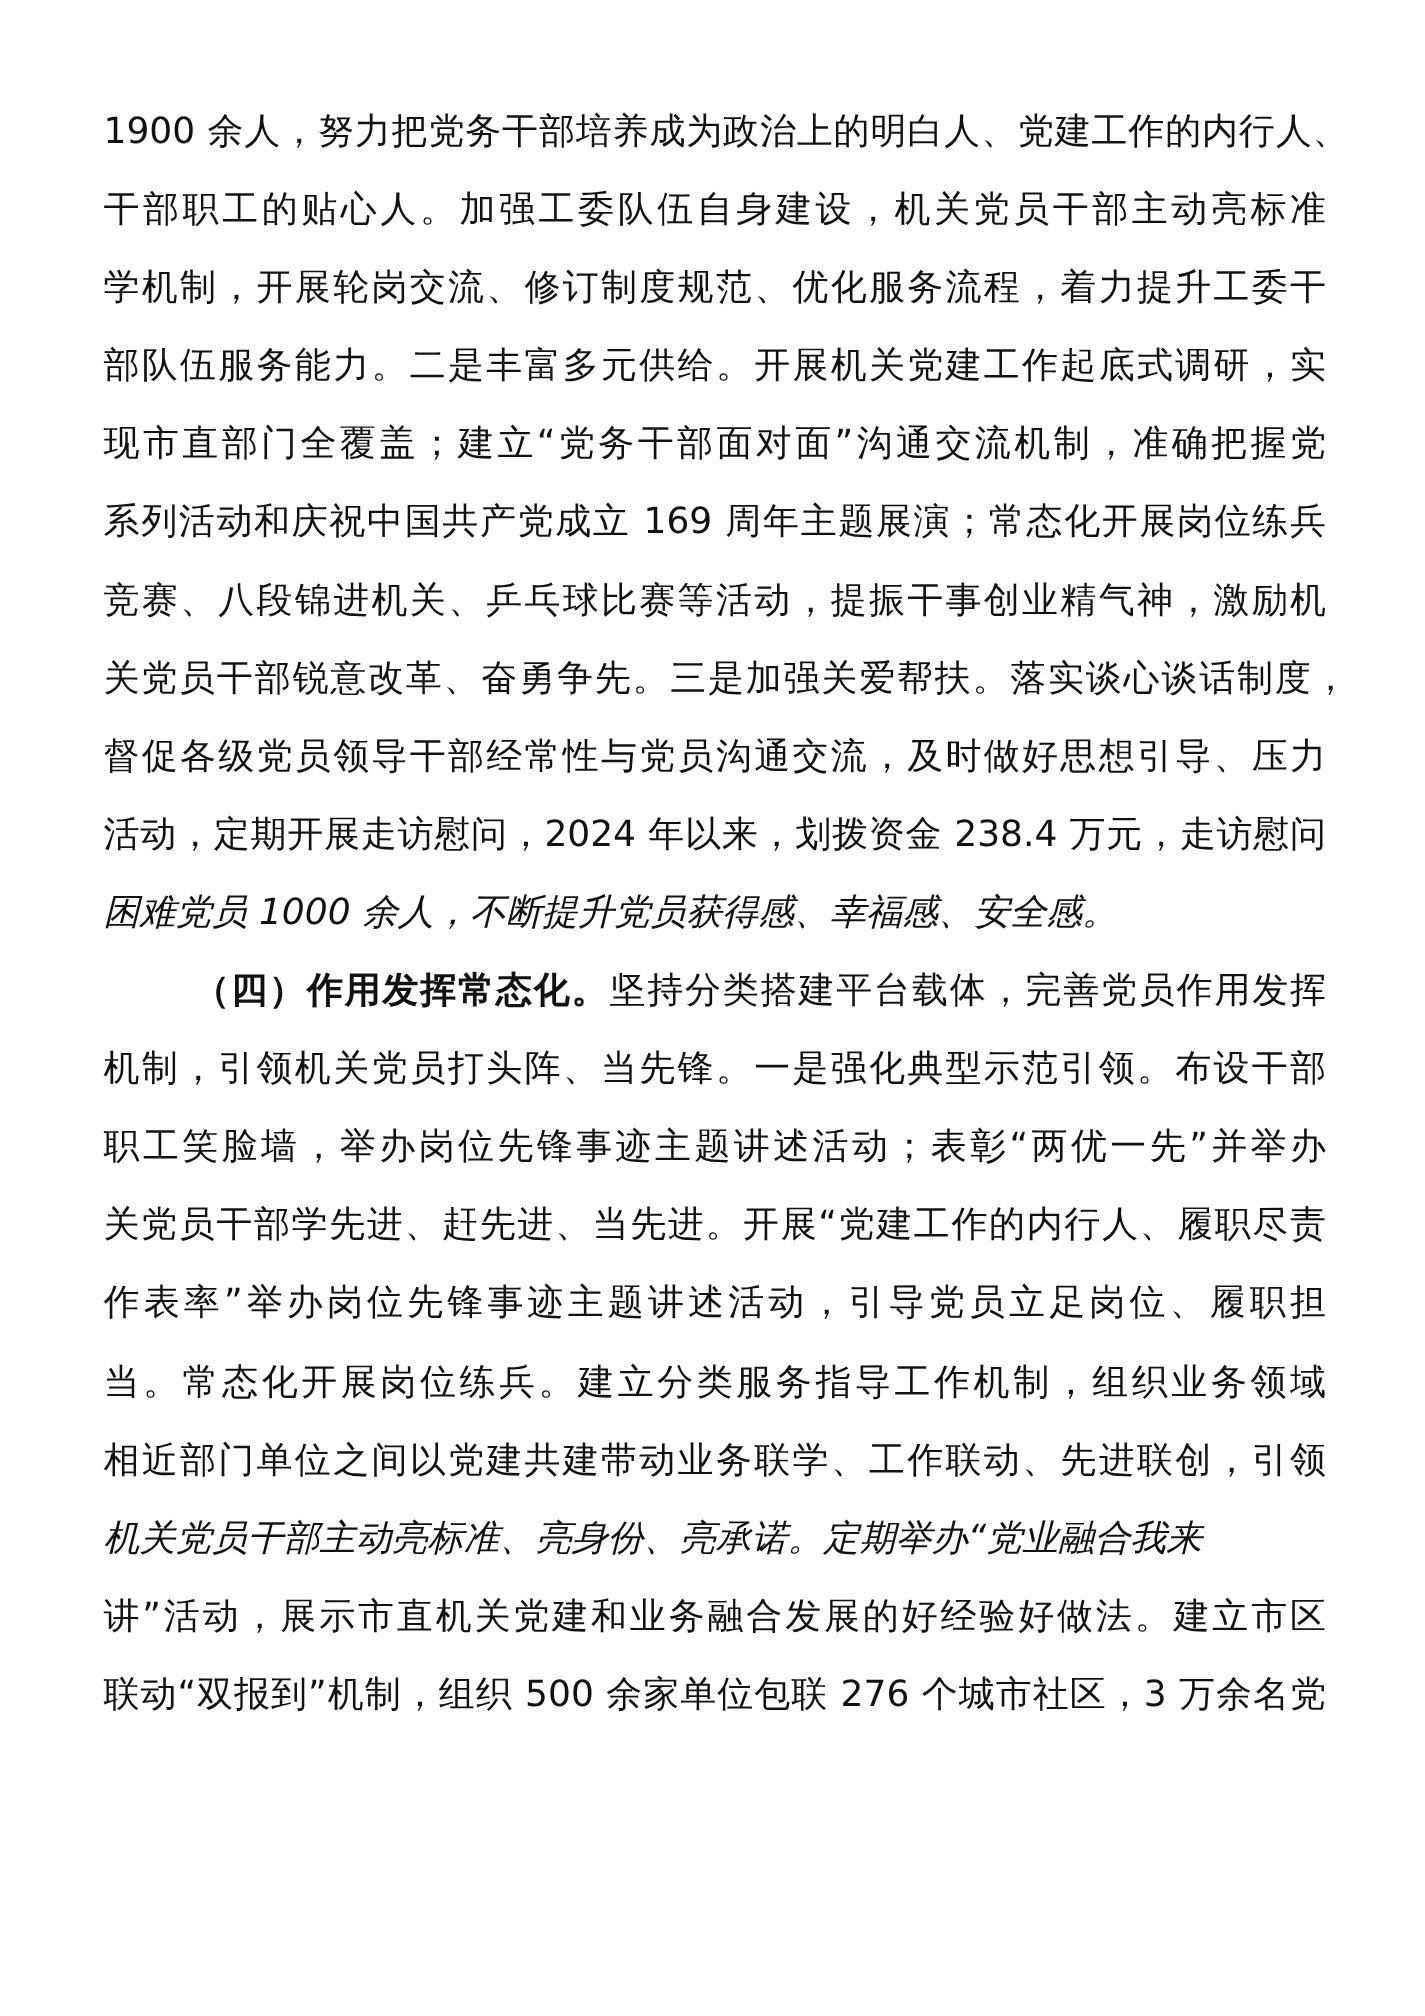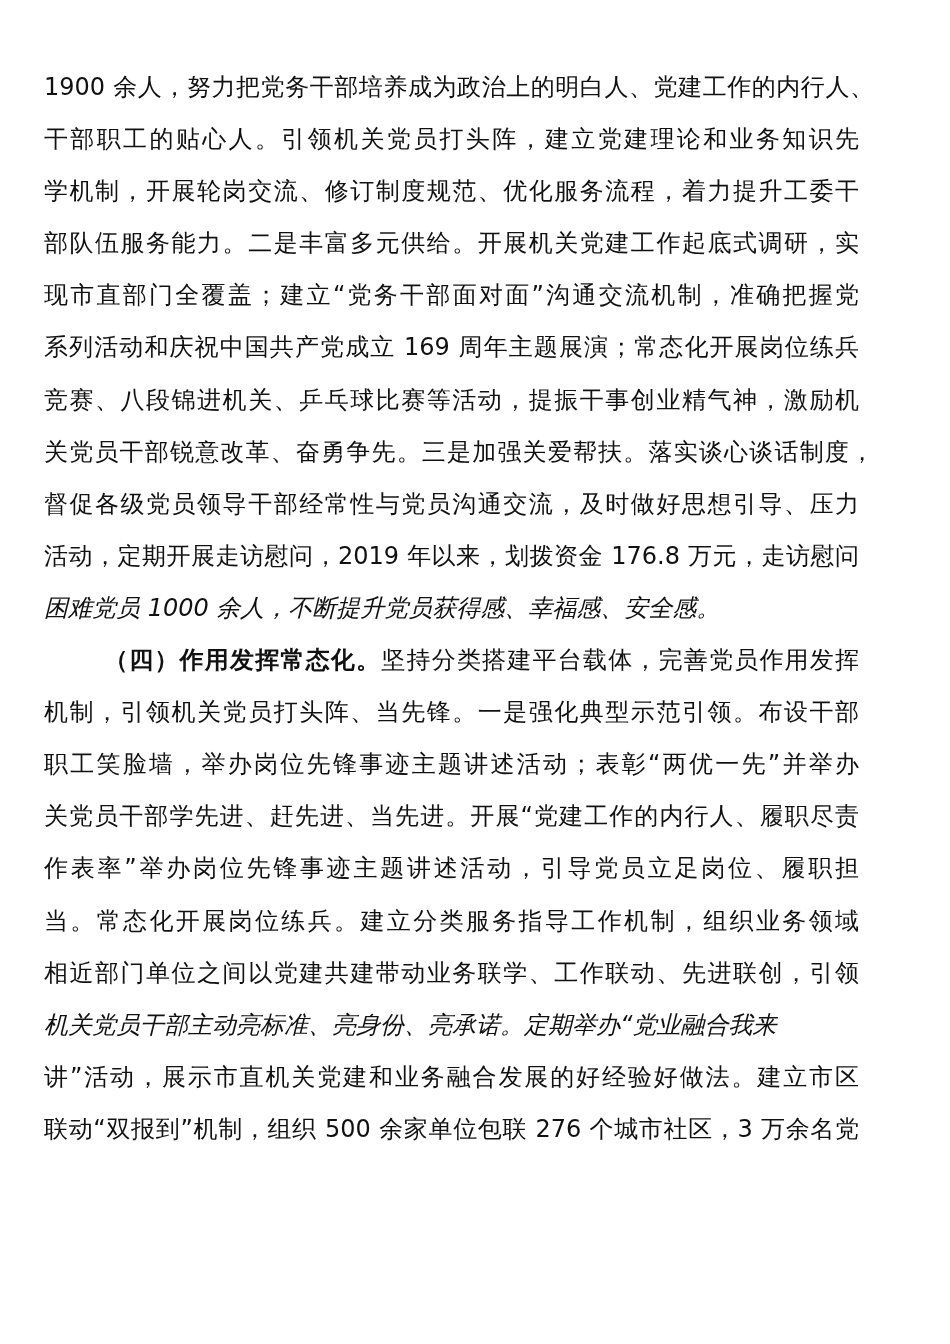--- a/index.html
+++ b/index.html
@@ -10,21 +10,21 @@
     body {
       width: 950px;
       height: 1344px;
       position: relative;
       overflow: hidden;
       font-family: "DejaVu Sans", "Liberation Sans", sans-serif;
       color: #111111;
     }
     .page {
       position: absolute;
-      left: 44px;
+      left: 69px;
       top: 66px;
       width: 815px;
     }
     .line {
       display: block;
       height: 52.1px;
       line-height: 42px;
       font-size: 24px;
       white-space: nowrap;
       text-align: justify;
@@ -43,29 +43,29 @@
     }
     .bold {
       font-weight: bold;
     }
   </style>
 </head>
 <body>
 
 <div class="page">
   <span class="line wide">1900 余人，努力把党务干部培养成为政治上的明白人、党建工作的内行人、</span>
-  <span class="line">干部职工的贴心人。引领机关党员打头阵，建立党建理论和业务知识先</span>
+  <span class="line">干部职工的贴心人。加强工委队伍自身建设，机关党员干部主动亮标准</span>
   <span class="line">学机制，开展轮岗交流、修订制度规范、优化服务流程，着力提升工委干</span>
   <span class="line">部队伍服务能力。二是丰富多元供给。开展机关党建工作起底式调研，实</span>
   <span class="line">现市直部门全覆盖；建立“党务干部面对面”沟通交流机制，准确把握党</span>
   <span class="line">系列活动和庆祝中国共产党成立 169 周年主题展演；常态化开展岗位练兵</span>
   <span class="line">竞赛、八段锦进机关、乒乓球比赛等活动，提振干事创业精气神，激励机</span>
   <span class="line wide">关党员干部锐意改革、奋勇争先。三是加强关爱帮扶。落实谈心谈话制度，</span>
   <span class="line">督促各级党员领导干部经常性与党员沟通交流，及时做好思想引导、压力</span>
-  <span class="line">活动，定期开展走访慰问，2019 年以来，划拨资金 176.8 万元，走访慰问</span>
+  <span class="line">活动，定期开展走访慰问，2024 年以来，划拨资金 238.4 万元，走访慰问</span>
   <span class="line last">困难党员 1000 余人，不断提升党员获得感、幸福感、安全感。</span>
 
   <span class="line indent"><span class="bold">（四）作用发挥常态化。</span><span>坚持分类搭建平台载体，完善党员作用发挥</span></span>
   <span class="line">机制，引领机关党员打头阵、当先锋。一是强化典型示范引领。布设干部</span>
   <span class="line">职工笑脸墙，举办岗位先锋事迹主题讲述活动；表彰“两优一先”并举办</span>
   <span class="line">关党员干部学先进、赶先进、当先进。开展“党建工作的内行人、履职尽责</span>
   <span class="line">作表率”举办岗位先锋事迹主题讲述活动，引导党员立足岗位、履职担</span>
   <span class="line">当。常态化开展岗位练兵。建立分类服务指导工作机制，组织业务领域</span>
   <span class="line">相近部门单位之间以党建共建带动业务联学、工作联动、先进联创，引领</span>
   <span class="line last">机关党员干部主动亮标准、亮身份、亮承诺。定期举办“党业融合我来</span>

